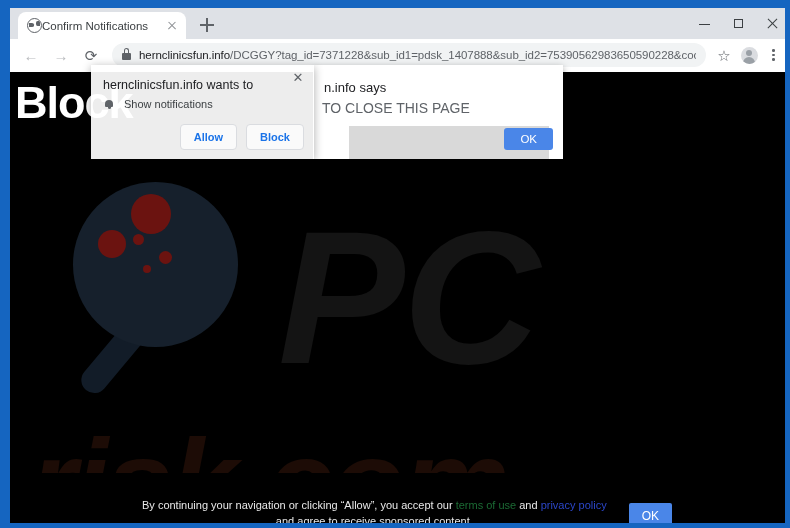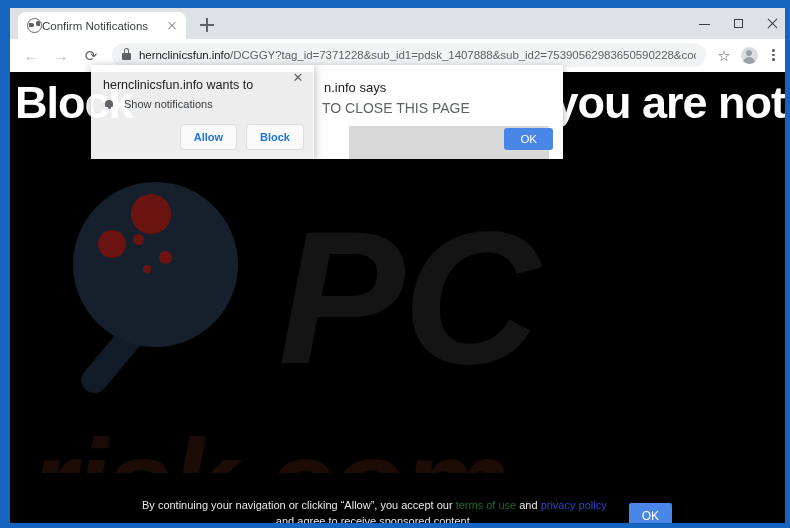--- a/index.html
+++ b/index.html
@@ -584,21 +584,20 @@
           <span class="germ g1"></span>
           <span class="germ g2"></span>
           <span class="germ g3"></span>
           <span class="germ g4"></span>
           <span class="germ g5"></span>
         </div>
       </div>
 
       <div class="headline">
         <span>Block</span>
-        <span class="tail">you are not</span>
       </div>
 
       <div class="consentbar">
         <div class="consent-text">
           <span>By continuing your navigation or clicking “Allow”, you accept our </span><a class="tos" href="#">terms of use</a><span> and </span><a class="priv" href="#">privacy policy</a><br>
           <span>and agree to receive sponsored content.</span>
         </div>
         <button class="consent-ok">OK</button>
       </div>
     </div>

